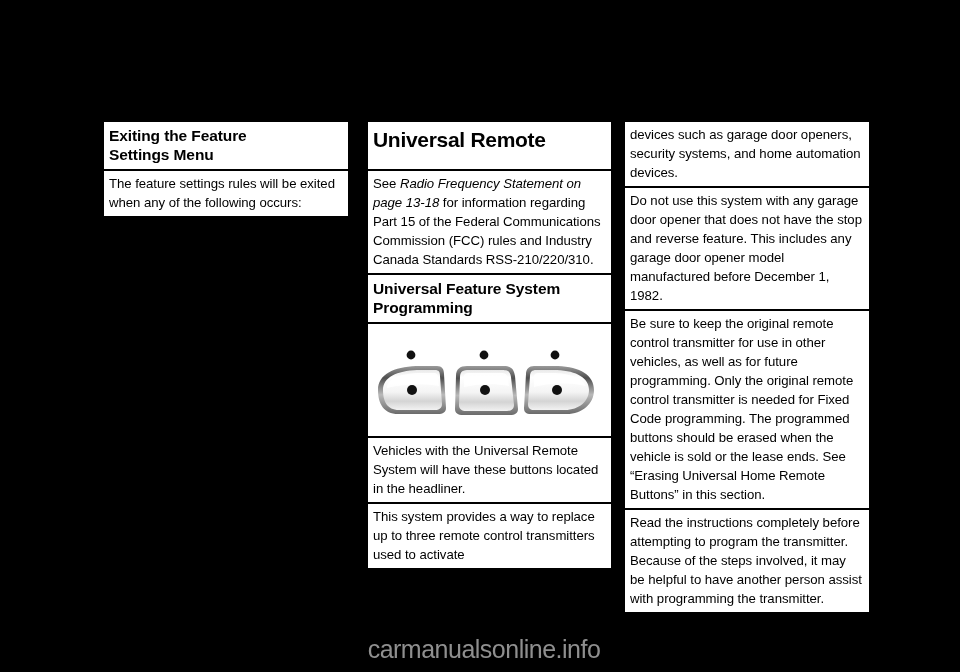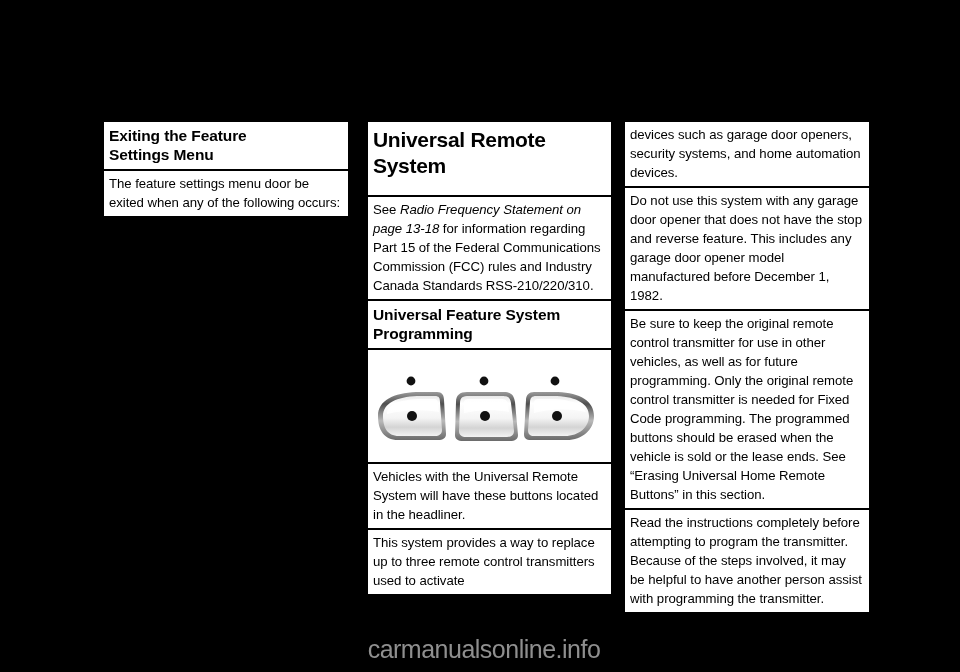--- a/index.html
+++ b/index.html
@@ -99,29 +99,28 @@
 
 <div class="page">
 
   <div class="column" id="col-left">
 
     <div class="block heading">
       <div>Exiting the Feature</div>
       <div>Settings Menu</div>
     </div>
 
-    <div class="block body">The feature settings menu door be exited when any of the following occurs:</div>
+    <div class="block body">The feature settings rules will be exited when any of the following occurs:</div>
 
   </div>
 
   <div class="column" id="col-mid">
 
     <div class="block heading-big">
       <div>Universal Remote</div>
-      <div>System</div>
     </div>
 
     <div class="block body"><span>See </span><em>Radio Frequency Statement on page 13-18</em><span> for information regarding Part 15 of the Federal Communications Commission (FCC) rules and Industry Canada Standards RSS-210/220/310.</span></div>
 
     <div class="block heading">
       <div>Universal Feature System</div>
       <div>Programming</div>
     </div>
 
     <div class="block figure">

